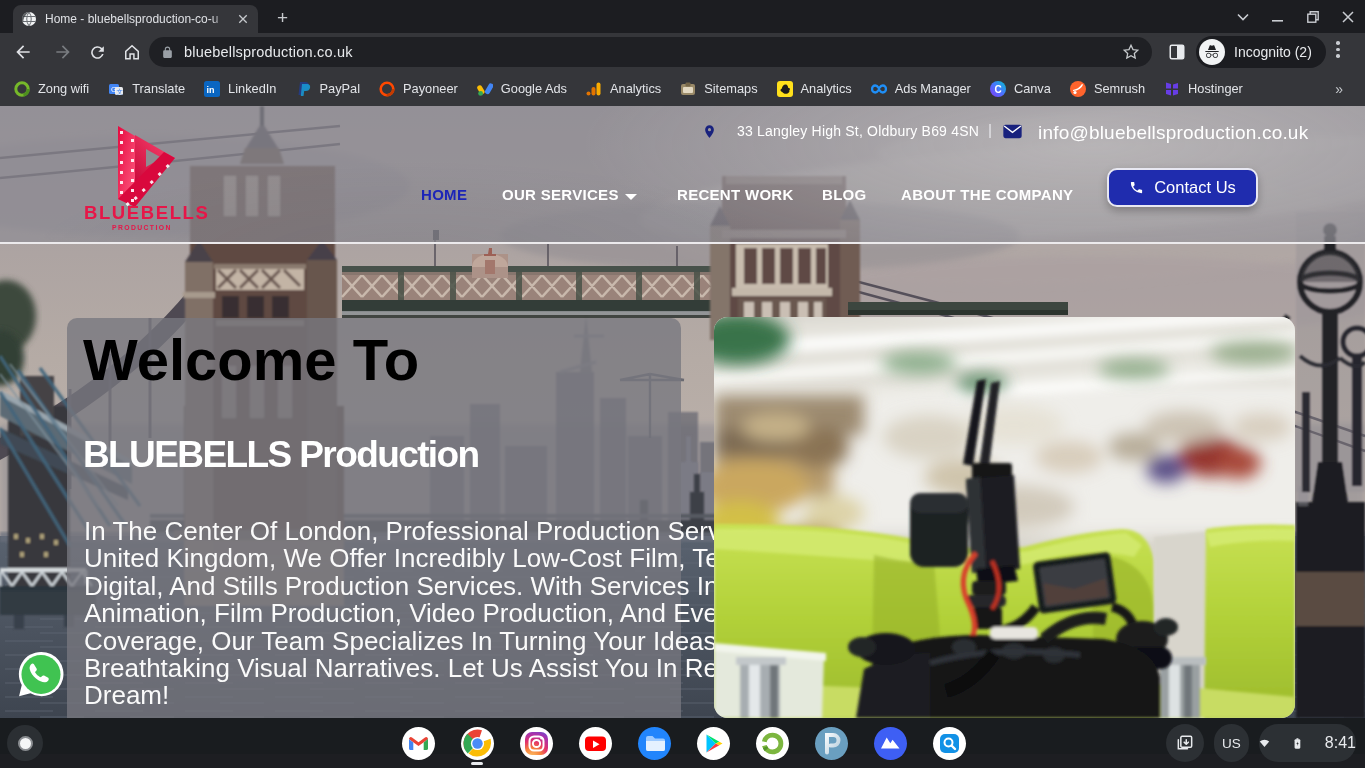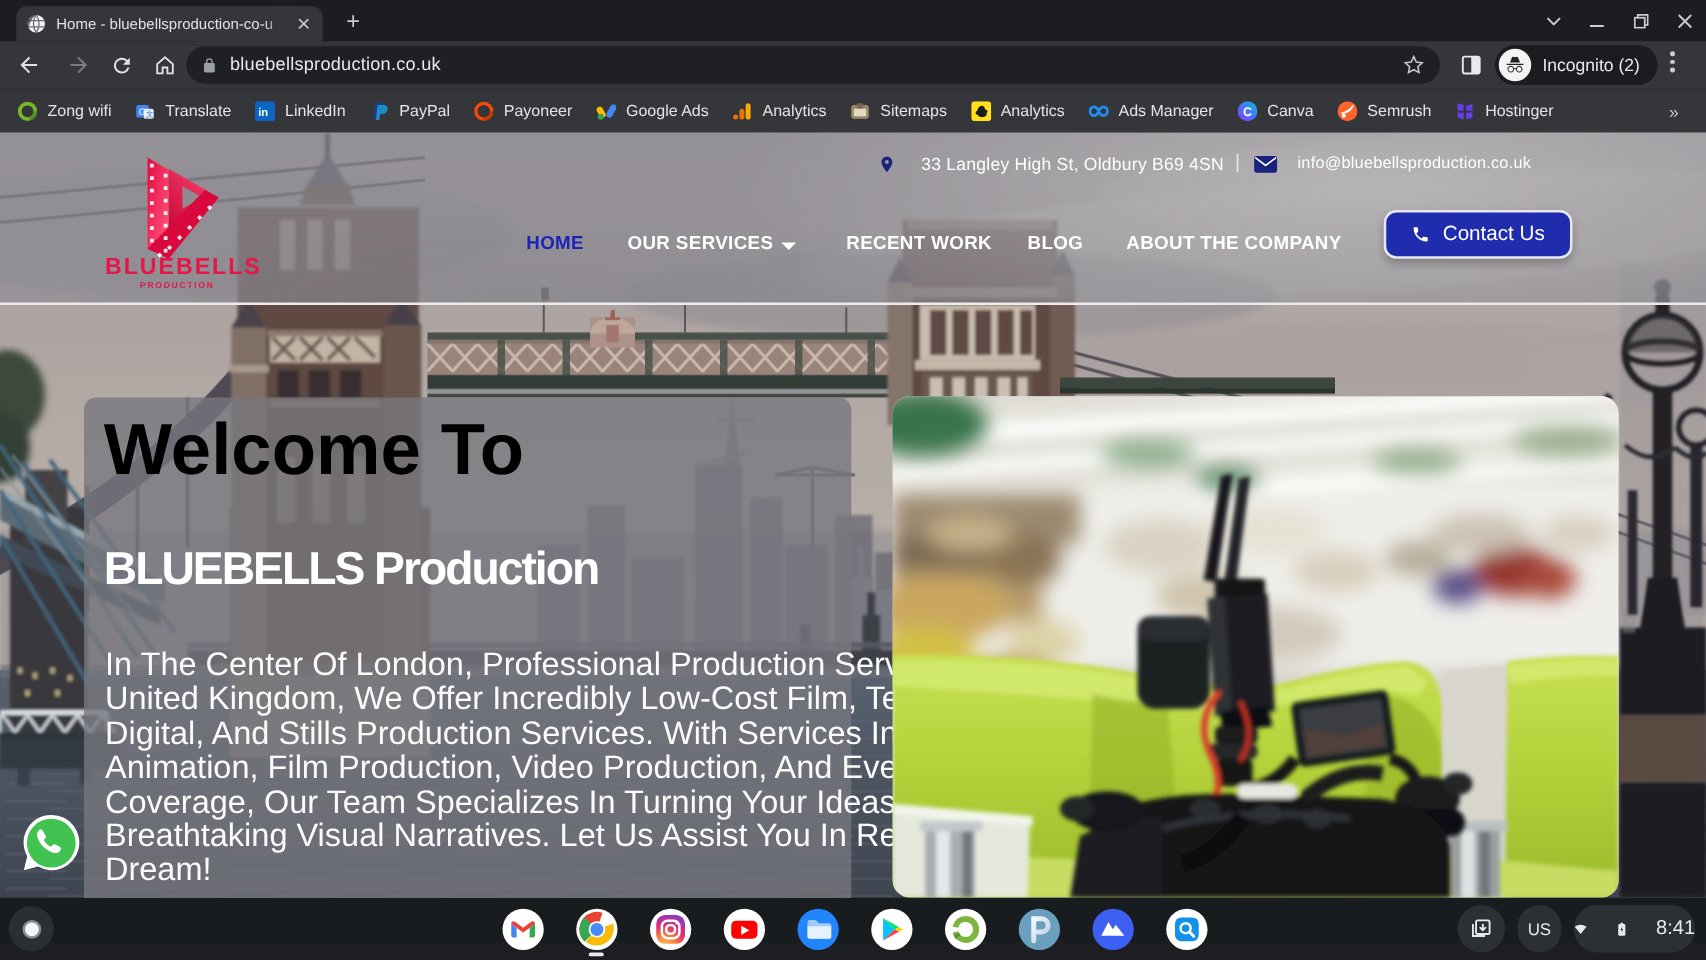--- a/index.html
+++ b/index.html
@@ -581,21 +581,21 @@
       <div id="addr">
         <svg style="left:702px;top:2px" width="15" height="17" viewBox="0 0 24 24" fill="#19227e">
             <path d="M12 2a7 7 0 0 0-7 7c0 5.2 7 13 7 13s7-7.8 7-13a7 7 0 0 0-7-7zm0 9.5A2.5 2.5 0 1 1 12 6.5a2.5 2.5 0 0 1 0 5z"></path>
           </svg>
         <span style="left:737px;font-size:14px;top:2px">33 Langley High St, Oldbury B69 4SN</span>
         <span style="left:988px;color:#e6e6ea;font-weight:400">|</span>
         <svg style="left:1002px;top:3px" width="21" height="15" viewBox="0 0 24 18">
             <rect x="1" y="1" width="22" height="16" rx="2.5" fill="#19227e"></rect>
             <path d="M2 2.5 12 10 22 2.5" fill="none" stroke="#fff" stroke-width="1.6"></path>
           </svg>
-        <span style="left:1038px;font-size:13px;top:1px">info@bluebellsproduction.co.uk</span>
+        <span style="left:1038px;font-size:19px;top:1px">info@bluebellsproduction.co.uk</span>
       </div>
       <div id="nav">
         <span class="it" style="left:421px;color:#1c24b8">HOME</span>
         <span class="it" style="left:502px">OUR SERVICES</span>
         <svg style="position:absolute;left:624px;top:7px" width="14" height="8" viewBox="0 0 14 8">
             <path d="M1 1l6 6 6-6z" fill="#fff"></path>
           </svg>
         <span class="it" style="left:677px">RECENT WORK</span>
         <span class="it" style="left:822px">BLOG</span>
         <span class="it" style="left:901px">ABOUT THE COMPANY</span>

